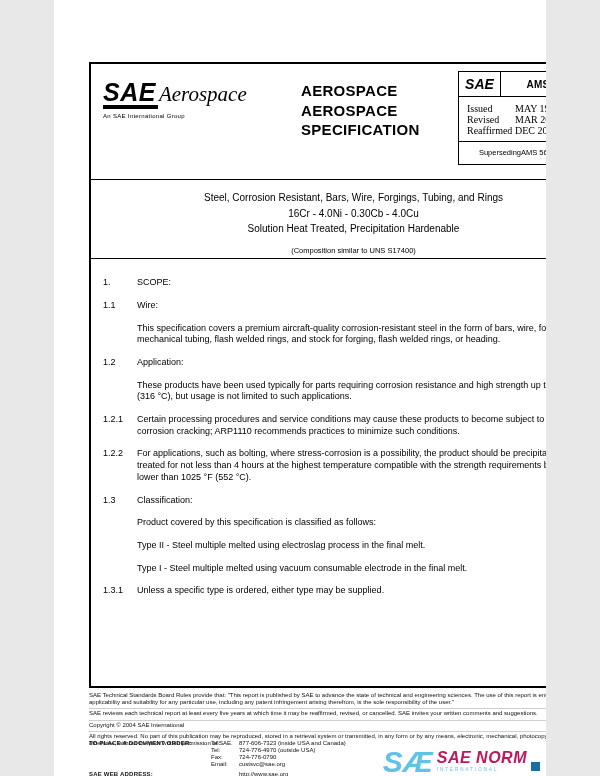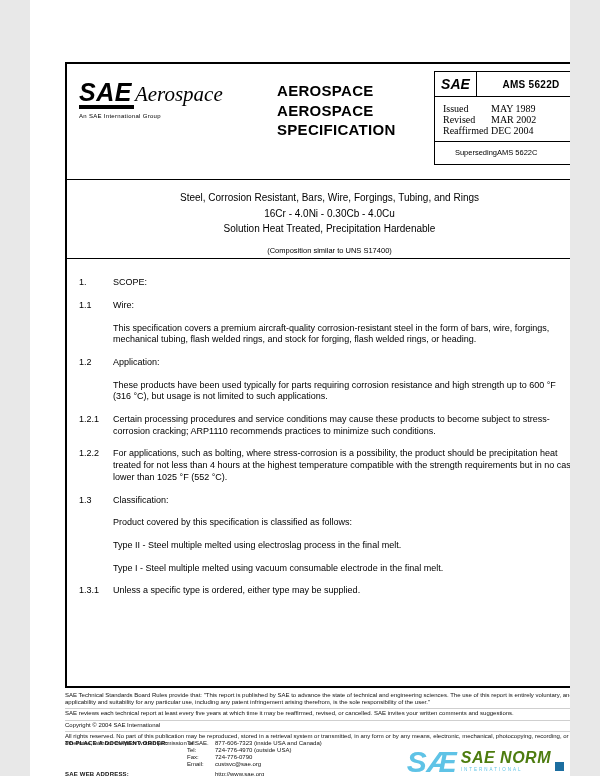--- a/index.html
+++ b/index.html
@@ -1,18 +1,18 @@
 <!DOCTYPE html>
 <html><head>
 <meta charset="utf-8">
 <style>
   * { margin:0; padding:0; box-sizing:border-box; }
   html,body { background:#e8e8e8; }
   body { font-family:"Liberation Sans", sans-serif; color:#000; }
-  .page { position:relative; width:540px; height:776px; background:#ffffff; overflow:hidden; margin:0 auto; }
+  .page { position:relative; width:492px; height:776px; background:#ffffff; overflow:hidden; margin:0 auto; }
 
   
   .frame { position:absolute; left:35px; top:62px; width:529px; height:626px; border:2px solid #000; background:#fff; }
 
   .header { display:flex; border-bottom:1px solid #000; height:116px; }
   .logo-block { width:176px; padding:16px 0 0 12px; }
   .logo-row { display:flex; align-items:baseline; white-space:nowrap; }
   .logo-sae { font-weight:bold; font-style:italic; font-size:25px; letter-spacing:0.5px; border-bottom:4px solid #000; padding-right:2px; line-height:1.0; }
   .logo-aero { font-family:"Liberation Serif", serif; font-style:italic; font-size:21px; line-height:1.0; margin-left:1px; }
   .logo-tagline { font-size:6px; margin-top:4px; letter-spacing:0.3px; }
@@ -44,21 +44,21 @@
   .order { position:absolute; left:35px; top:740px; width:440px; font-size:6px; line-height:7px; color:#111; }
   .order-row { display:flex; }
   .order-label { width:122px; font-weight:bold; letter-spacing:0.2px; }
   .order-sub { width:28px; }
   .web-row { margin-top:3px; }
 
   
   .norm-logo { position:absolute; right:6px; bottom:2px; display:flex; align-items:flex-end; }
   .norm-glyph { font-size:30px; font-weight:bold; font-style:italic; line-height:0.85; color:#5fc3e6; }
   .norm-right { margin-left:4px; padding-bottom:2px; }
-  .norm-text { font-size:16px; font-weight:bold; font-style:italic; letter-spacing:0.5px; line-height:1; color:#4d7c0f; }
+  .norm-text { font-size:16px; font-weight:bold; font-style:italic; letter-spacing:0.5px; line-height:1; color:#be185d; }
   .norm-tagline { font-size:4.5px; letter-spacing:2px; color:#5fc3e6; margin-top:1px; }
   .norm-mark { width:9px; height:9px; background:#1c6ea0; margin:0 0 3px 4px; }
 </style>
 </head>
 <body>
 
 <div class="page">
 
   <div class="frame">
 

